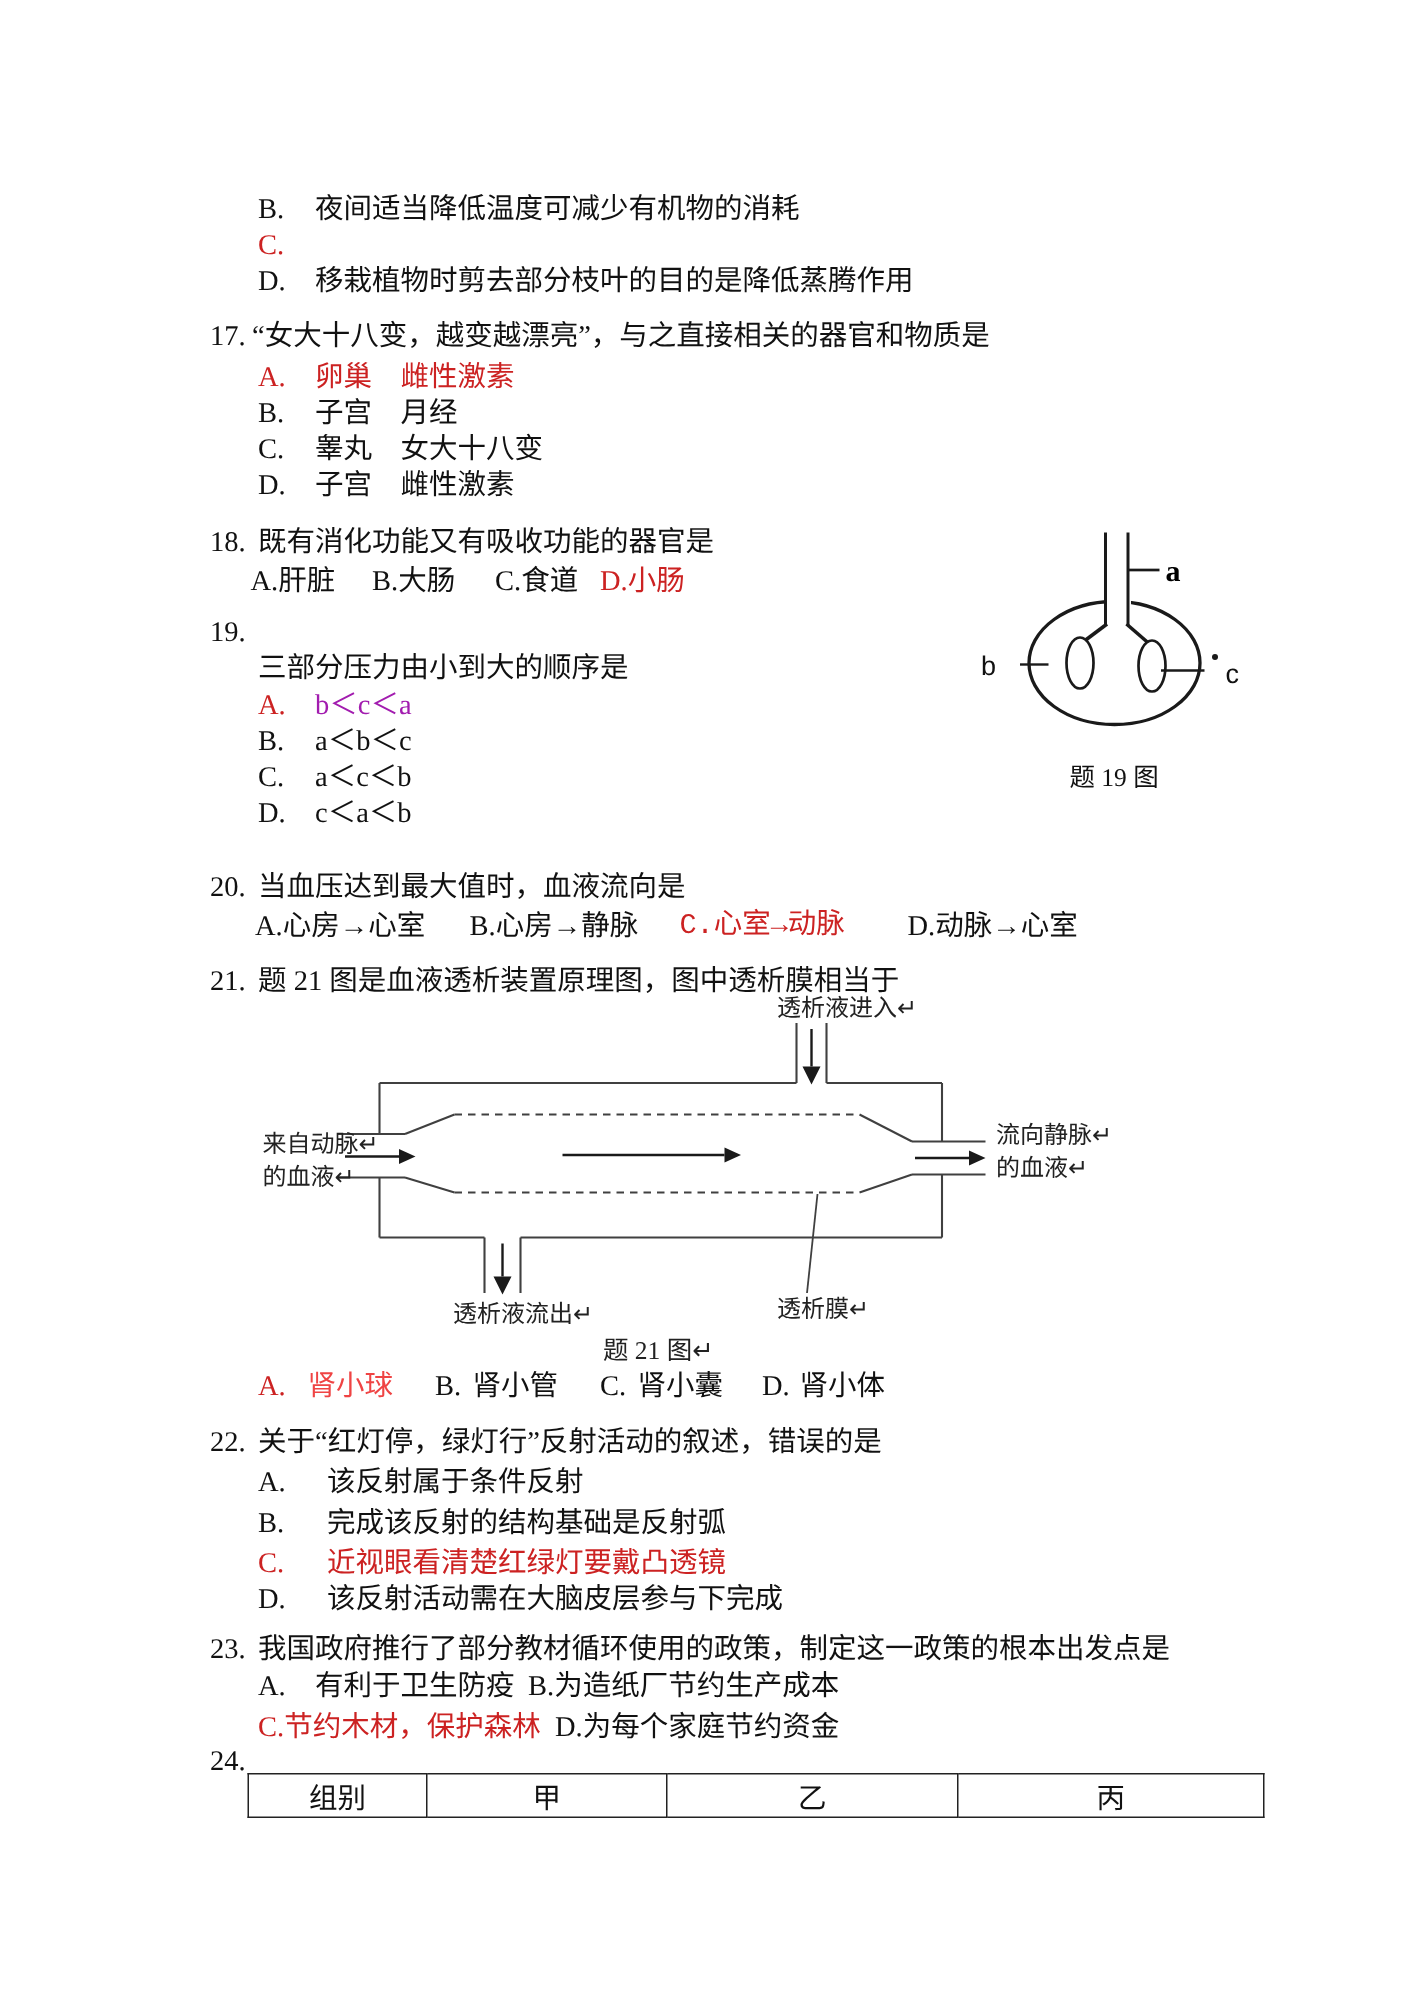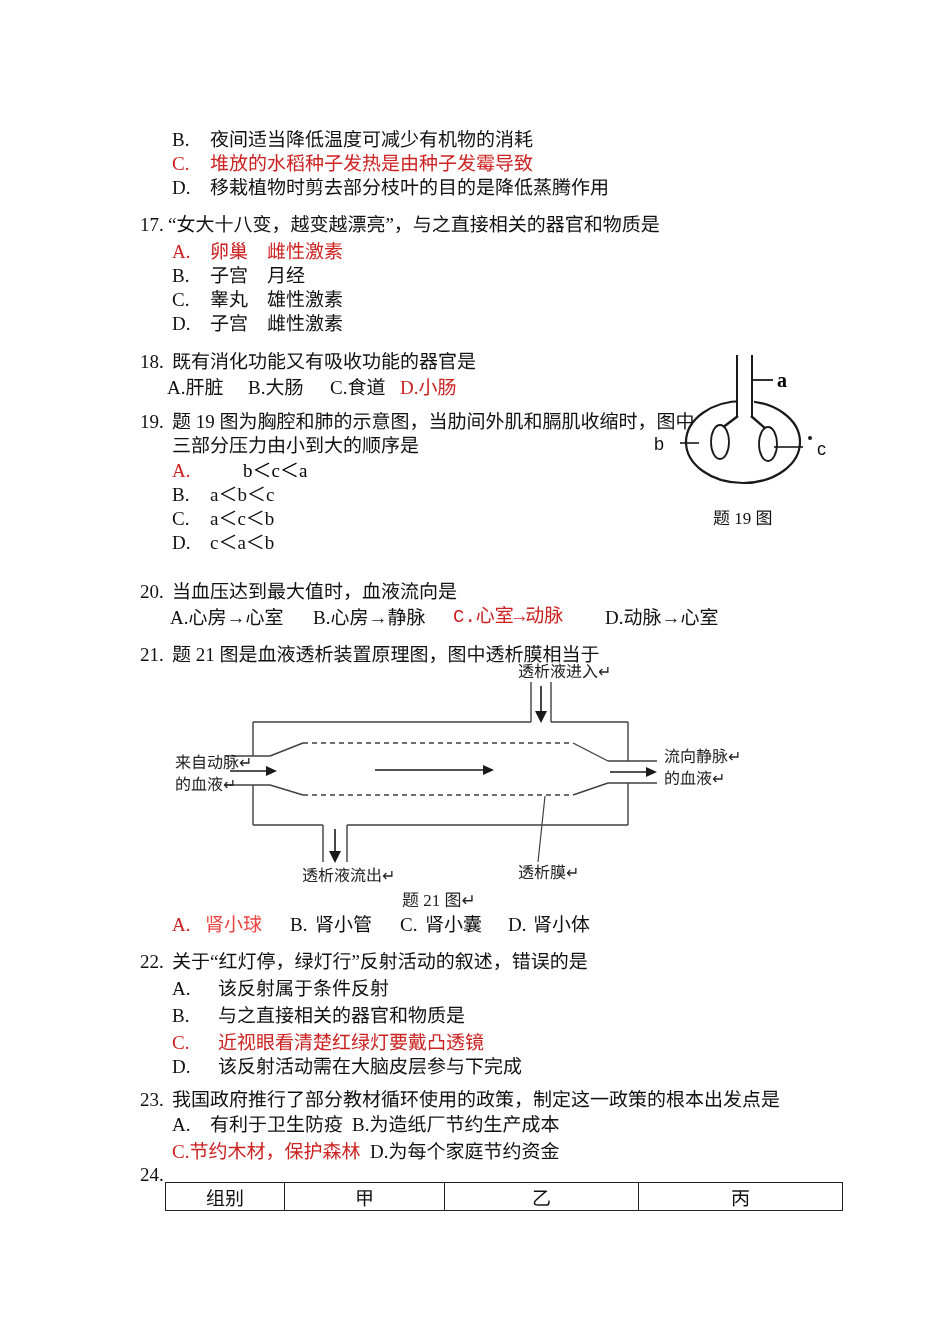--- a/index.html
+++ b/index.html
@@ -19,47 +19,45 @@
                   font-size:19px; padding:0; color:#111; }
 </style>
 </head>
 <body>
 
 <div class="page">
 
   <div class="t" style="left:172px;top:128px">B.</div>
   <div class="t" style="left:210px;top:128px">夜间适当降低温度可减少有机物的消耗</div>
   <div class="t red" style="left: 172px; top: 152px; color: rgb(204, 34, 34);">C.</div>
-  <div class="t red" style="left: 210px; top: 152px; color: rgb(204, 34, 34);">堆放的水稻种子发热是由种子发霉导致</div>
   <div class="t" style="left:172px;top:176px">D.</div>
   <div class="t" style="left:210px;top:176px">移栽植物时剪去部分枝叶的目的是降低蒸腾作用</div>
 
   <div class="t" style="left:140px;top:213px">17.</div>
   <div class="t" style="left:168px;top:213px">“女大十八变，越变越漂亮”，与之直接相关的器官和物质是</div>
   <div class="t red" style="left: 172px; top: 240px; color: rgb(204, 34, 34);">A.</div>
   <div class="t red" style="left: 210px; top: 240px; color: rgb(204, 34, 34);">卵巢　雌性激素</div>
   <div class="t" style="left:172px;top:264px">B.</div>
   <div class="t" style="left:210px;top:264px">子宫　月经</div>
   <div class="t" style="left:172px;top:288px">C.</div>
-  <div class="t" style="left:210px;top:288px">睾丸　雄性激素</div>
+  <div class="t" style="left:210px;top:288px">睾丸　女大十八变</div>
   <div class="t" style="left:172px;top:312px">D.</div>
   <div class="t" style="left:210px;top:312px">子宫　雌性激素</div>
 
   <div class="t" style="left:140px;top:350px">18.</div>
   <div class="t" style="left:172px;top:350px">既有消化功能又有吸收功能的器官是</div>
   <div class="t" style="left:167px;top:376px">A.肝脏</div>
   <div class="t" style="left:248px;top:376px">B.大肠</div>
   <div class="t" style="left:330px;top:376px">C.食道</div>
   <div class="t red" style="left: 400px; top: 376px; color: rgb(204, 34, 34);">D.小肠</div>
 
   <div class="t" style="left:140px;top:410px">19.</div>
-  <div class="t" style="left:172px;top:410px">题 19 图为胸腔和肺的示意图，当肋间外肌和膈肌收缩时，图中</div>
   <div class="t" style="left:172px;top:434px">三部分压力由小到大的顺序是</div>
   <div class="t red" style="left: 172px; top: 459px; color: rgb(204, 34, 34);">A.</div>
-  <div class="t red" style="left: 210px; top: 459px; color: #000000; margin-left: 33px;">b＜c＜a</div>
+  <div class="t red" style="left: 210px; top: 459px; color: #a21caf;">b＜c＜a</div>
   <div class="t" style="left:172px;top:483px">B.</div>
   <div class="t" style="left:210px;top:483px">a＜b＜c</div>
   <div class="t" style="left:172px;top:507px">C.</div>
   <div class="t" style="left:210px;top:507px">a＜c＜b</div>
   <div class="t" style="left:172px;top:531px">D.</div>
   <div class="t" style="left:210px;top:531px">c＜a＜b</div>
 
   <svg style="left:630px;top:340px" width="220" height="185" viewBox="0 0 220 185">
     <ellipse cx="113" cy="102" rx="57" ry="41" fill="none" stroke="#1a1a1a" stroke-width="2.2"></ellipse>
     <rect x="106" y="14" width="18" height="64" fill="#ffffff"></rect>
@@ -153,21 +151,21 @@
   <div class="t" style="left:400px;top:913px">C.</div>
   <div class="t" style="left:425px;top:913px">肾小囊</div>
   <div class="t" style="left:508px;top:913px">D.</div>
   <div class="t" style="left:533px;top:913px">肾小体</div>
 
   <div class="t" style="left:140px;top:950px">22.</div>
   <div class="t" style="left:172px;top:950px">关于“红灯停，绿灯行”反射活动的叙述，错误的是</div>
   <div class="t" style="left:172px;top:977px">A.</div>
   <div class="t" style="left:218px;top:977px">该反射属于条件反射</div>
   <div class="t" style="left:172px;top:1004px">B.</div>
-  <div class="t" style="left:218px;top:1004px">与之直接相关的器官和物质是</div>
+  <div class="t" style="left:218px;top:1004px">完成该反射的结构基础是反射弧</div>
   <div class="t red" style="left: 172px; top: 1031px; color: rgb(204, 34, 34);">C.</div>
   <div class="t red" style="left: 218px; top: 1031px; color: rgb(204, 34, 34);">近视眼看清楚红绿灯要戴凸透镜</div>
   <div class="t" style="left:172px;top:1055px">D.</div>
   <div class="t" style="left:218px;top:1055px">该反射活动需在大脑皮层参与下完成</div>
 
   <div class="t" style="left:140px;top:1088px">23.</div>
   <div class="t" style="left:172px;top:1088px">我国政府推行了部分教材循环使用的政策，制定这一政策的根本出发点是</div>
   <div class="t" style="left:172px;top:1113px">A.</div>
   <div class="t" style="left:210px;top:1113px">有利于卫生防疫</div>
   <div class="t" style="left:352px;top:1113px">B.为造纸厂节约生产成本</div>

